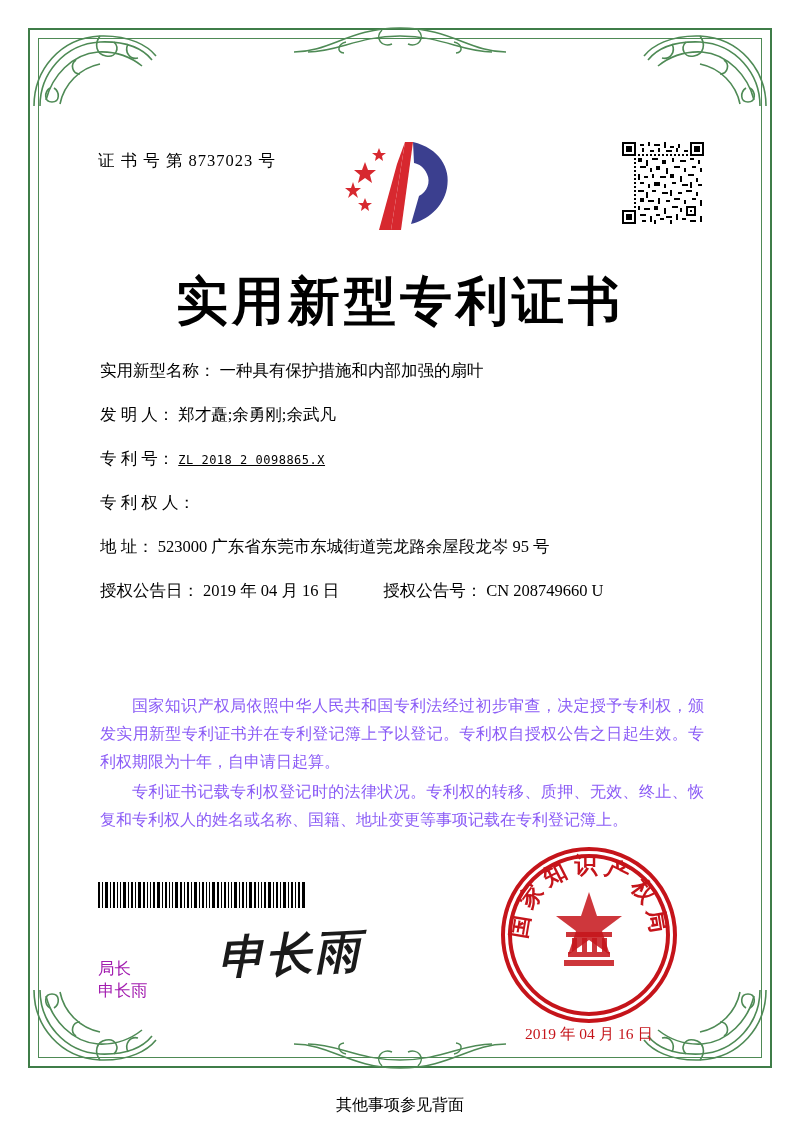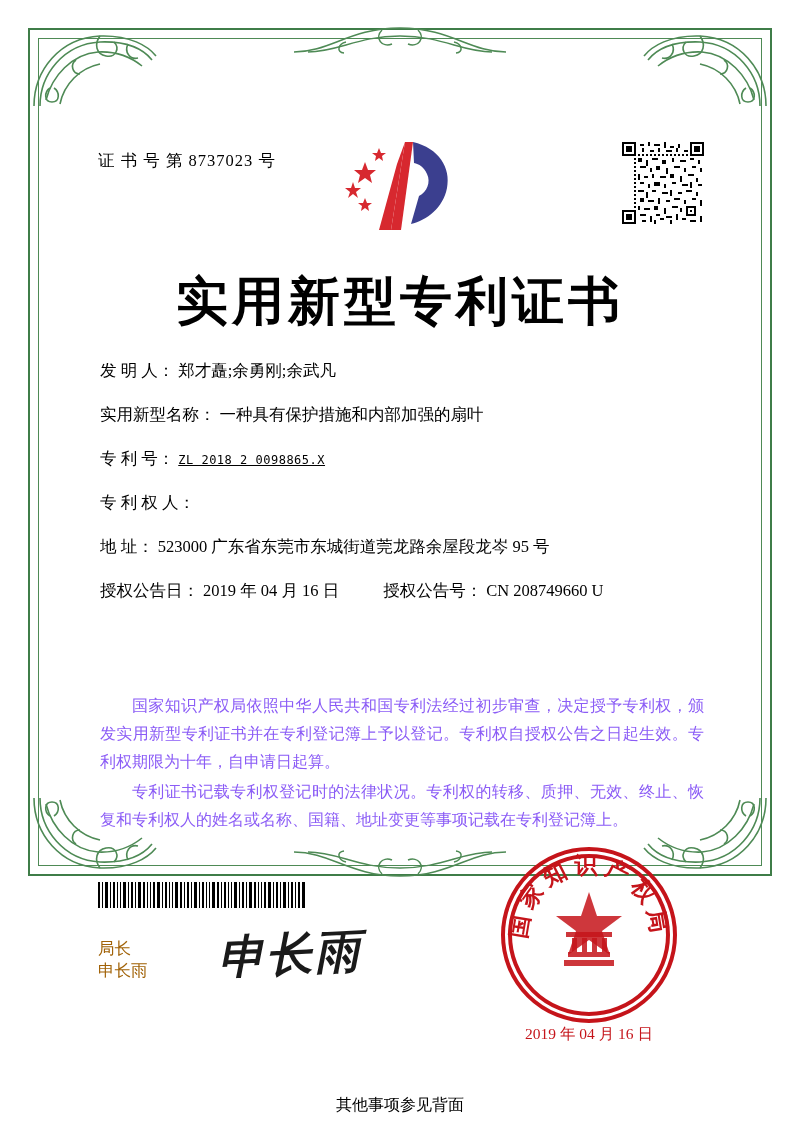--- a/index.html
+++ b/index.html
@@ -15,21 +15,21 @@
     position: relative;
     overflow: hidden;
   }
 
   
   .cert {
     position: absolute;
     left: 28px;
     top: 28px;
     width: 744px;
-    height: 848px;
+    height: 1040px;
     box-sizing: border-box;
   }
   .frame-outer {
     position: absolute;
     inset: 0;
     border: 2px solid #3f7d48;
     box-sizing: border-box;
   }
   .frame-inner {
     position: absolute;
@@ -173,24 +173,24 @@
     left: 30px;
     top: 810px;
     width: 210px;
     height: 26px;
   }
 
   
   .sign-label {
     position: absolute;
     left: 30px;
-    top: 866px;
+    top: 886px;
     font-size: 16.5px;
     line-height: 22px;
-    color: #a16207;
+    color: #a21caf;
   }
   .sign-script {
     position: absolute;
     left: 150px;
     top: 852px;
     font-size: 46px;
     font-family: "DejaVu Serif", serif;
     font-style: italic;
     font-weight: bold;
     color: #1a1a1a;
@@ -483,27 +483,27 @@
             <rect x="24" y="39" width="1" height="2"></rect>
         </g>
       </svg>
     </div>
 
     <div class="title">实用新型专利证书</div>
 
     <div class="fields">
 
       <div class="field">
+        <span class="label">实用新型名称：</span>
+        <span class="value">一种具有保护措施和内部加强的扇叶</span>
+      </div>
+
+      <div class="field">
         <span class="label">发  明  人：</span>
         <span class="value">郑才矗;余勇刚;余武凡</span>
-      </div>
-
-      <div class="field">
-        <span class="label">实用新型名称：</span>
-        <span class="value">一种具有保护措施和内部加强的扇叶</span>
       </div>
 
       <div class="field">
         <span class="label">专  利  号：</span>
         <span class="value mono">ZL 2018 2 0098865.X</span>
       </div>
 
 
       <div class="field">
         <span class="label">专 利 权 人：</span>

